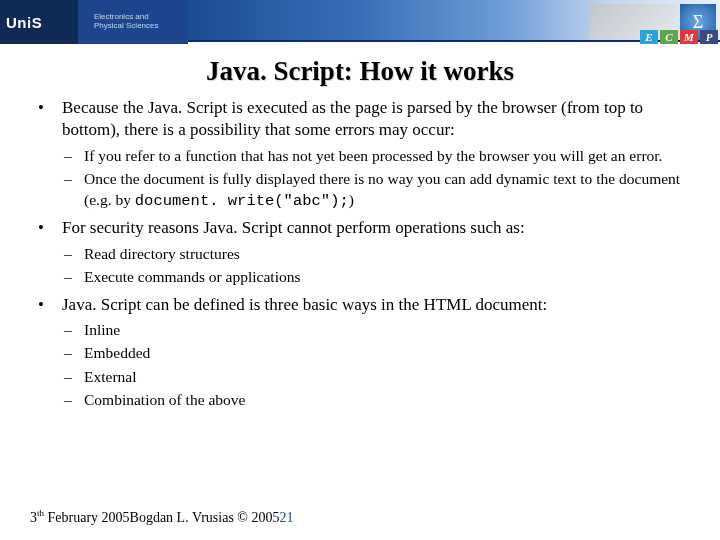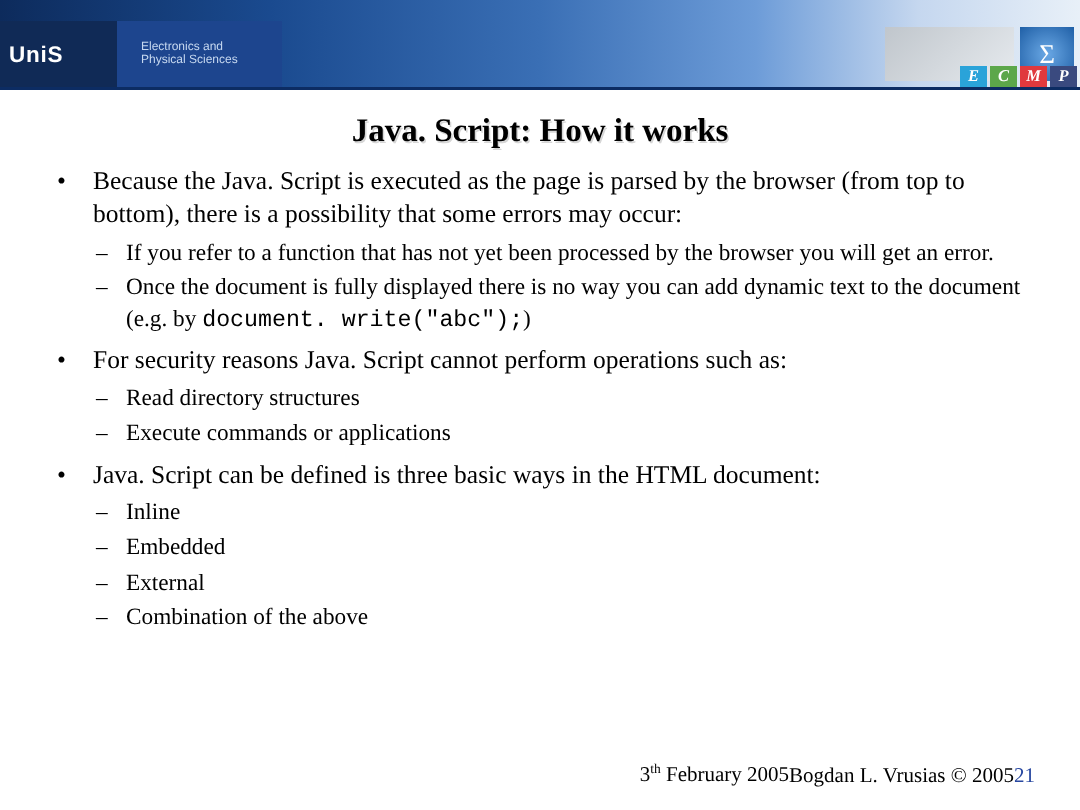--- a/index.html
+++ b/index.html
@@ -6,24 +6,24 @@
   body {
     width: 720px;
     height: 540px;
     background: white;
     font-family: "Times New Roman", Times, serif;
     color: #000;
     overflow: hidden;
     position: relative;
   }
   .header-bar {
-    height: 58px;
+    height: 40px;
     background: linear-gradient(to right, #0d2b5c 0%, #1a4a8f 25%, #3a6fb5 50%, #6d9cd8 70%, #c5d7ef 85%, #e8f0f8 100%);
     display: flex;
-    align-items: flex-end;
+    align-items: flex-start;
     position: relative;
   }
   .logo-left {
     width: 78px;
     height: 44px;
     background: #102a56;
     display: flex;
     flex-direction: column;
     align-items: flex-start;
     justify-content: center;
@@ -64,21 +64,21 @@
   .ecmp-bar span {
     width:18px; height:14px;
     display:inline-flex; align-items:center; justify-content:center;
     font-family: Georgia, serif; font-style:italic;
     font-size:11px; font-weight:bold; color:#fff;
   }
   .e-b{background:#2aa3d9;} .c-b{background:#5ca74a;} .m-b{background:#e0393d;} .p-b{background:#3a4a7f;}
   .sep-line { height:2px; background:#0c2c63; }
   .slide-title {
     text-align:center;
-    font-size: 22px;
+    font-size: 27px;
     font-weight: bold;
     color:#000;
     margin-top: 14px;
     text-shadow: 1px 1px 0 #d6d6d6;
   }
   .content {
     padding: 10px 28px 0 28px;
     font-size: 17px;
     line-height: 1.32;
   }
@@ -108,21 +108,21 @@
     content: "–";
     position: absolute;
     left: 2px;
   }
   .code { font-family: "Courier New", monospace; }
   .footer {
     position: absolute;
     bottom: 14px; left: 0; right: 0;
     padding: 0 30px;
     display: flex;
-    justify-content: flex-end;
+    justify-content: flex-start;
     align-items: baseline;
     font-size: 14px;
   }
   .footer .date sup { font-size: 9px; }
   .footer .page { color: #2747a0; }
 </style>
 </head>
 <body>
 
 <div class="header-bar">

